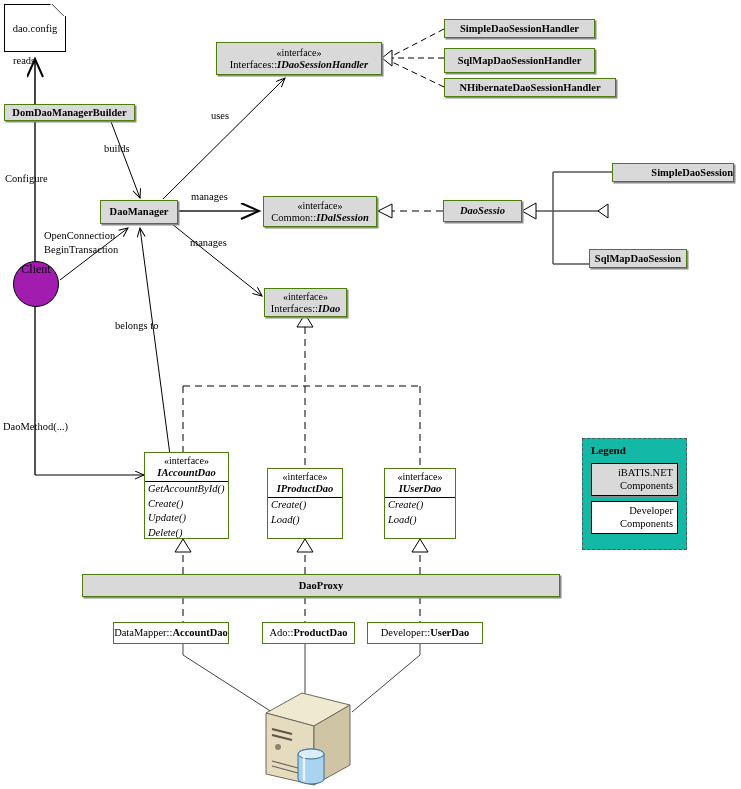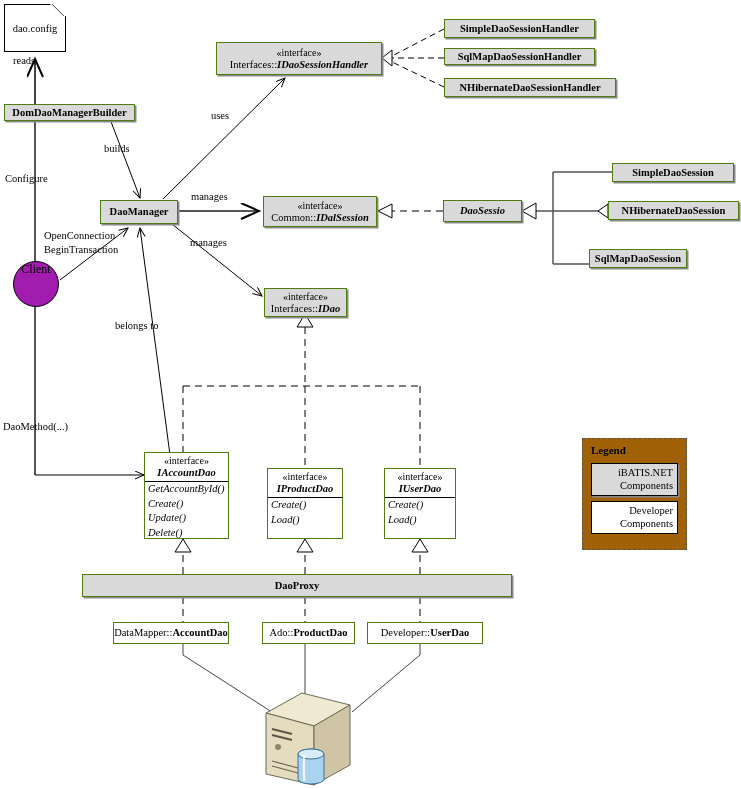--- a/index.html
+++ b/index.html
@@ -27,21 +27,21 @@
       border:1px solid #000;box-sizing:border-box;
       clip-path:polygon(0 0, 74% 0, 100% 26%, 100% 100%, 0 100%);
       display:flex;align-items:center;justify-content:center;font-size:10.5px;}
   .note .fold{position:absolute;right:0;top:0;width:26%;height:26%;}
 
   .client{position:absolute;border:1px solid #000;border-radius:50%;background:#a21caf;
      display:flex;justify-content:center;font-size:12px;z-index:3;}
 
   .elabel{position:absolute;font-size:10.5px;color:#000;white-space:nowrap;z-index:4;background:transparent;}
 
-  .legend{position:absolute;border:1px dashed #555;background:#a16207;box-sizing:border-box;z-index:3;}
+  .legend{position:absolute;border:1px dashed #555;background:#14b8a6;box-sizing:border-box;z-index:3;}
   .legend-title{font-weight:bold;font-size:11px;padding:5px 0 2px 8px;}
   .legend-item{margin:5px 8px;border:1px solid #000;box-sizing:border-box;
       font-size:10.5px;line-height:12.5px;text-align:right;padding:3px 4px;}
   .legend-item.gray{background:#d9d9d9;box-shadow:1.5px 1.5px 0 0 #8a8a8a;}
   .legend-item.white{background:#fff;}
 
   .server{position:absolute;z-index:2;}
 </style>
 </head>
 <body>
@@ -142,41 +142,38 @@
   </div>
 
   <div class="node gray ifacebox" style="left:216px;top:42px;width:166px;height:33px;">
     <div class="row stereo">«interface»</div>
     <div class="row"><span>Interfaces::</span><span class="nm">IDaoSessionHandler</span></div>
   </div>
 
   <div class="node gray bold" style="left:444px;top:19px;width:151px;height:19px;">
     <span>SimpleDaoSessionHandler</span>
   </div>
-  <div class="node gray bold" style="left:444px;top:48px;width:151px;height:17px;">
+  <div class="node gray bold" style="left:444px;top:48px;width:151px;height:25px;">
     <span>SqlMapDaoSessionHandler</span>
   </div>
   <div class="node gray bold" style="left:444px;top:78px;width:172px;height:19px;">
     <span>NHibernateDaoSessionHandler</span>
   </div>
 
   <div class="node gray ifacebox" style="left:263px;top:196px;width:114px;height:31px;">
     <div class="row stereo">«interface»</div>
     <div class="row"><span>Common::</span><span class="nm">IDalSession</span></div>
   </div>
 
   <div class="node gray nm" style="left:443px;top:200px;width:79px;height:22px;">
     <span>DaoSessio</span>
   </div>
 
-  <div class="node gray bold" style="left:612px;top:163px;width:122px;height:19px;">
+  <div class="node gray bold" style="left:612px;top:163px;width:122px;height:19px;align-items:flex-end;">
     <span>SimpleDaoSession</span>
-  </div>
-  <div class="node gray bold" style="left:608px;top:201px;width:131px;height:19px;">
-    <span>NHibernateDaoSession</span>
   </div>
   <div class="node gray bold" style="left:589px;top:249px;width:98px;height:19px;">
     <span>SqlMapDaoSession</span>
   </div>
 
   <div class="node gray ifacebox" style="left:264px;top:288px;width:83px;height:29px;">
     <div class="row stereo">«interface»</div>
     <div class="row"><span>Interfaces::</span><span class="nm">IDao</span></div>
   </div>
 
@@ -196,21 +193,21 @@
     <div class="cls-section" style="border-top:none;">Load()</div>
   </div>
 
   <div class="node white" style="left:384px;top:468px;width:72px;height:71px;justify-content:flex-start;">
     <div class="row stereo" style="margin-top:2px;">«interface»</div>
     <div class="row nm" style="margin-bottom:2px;">IUserDao</div>
     <div class="cls-section">Create()</div>
     <div class="cls-section" style="border-top:none;">Load()</div>
   </div>
 
-  <div class="node gray bold" style="left:82px;top:574px;width:430px;height:23px;text-align:center;">
+  <div class="node gray bold" style="left:82px;top:574px;width:478px;height:23px;text-align:center;">
     <span>DaoProxy</span>
   </div>
 
   <div class="node white" style="left:113px;top:622px;width:116px;height:22px;">
     <span><span>DataMapper::</span><span class="bold">AccountDao</span></span>
   </div>
   <div class="node white" style="left:262px;top:622px;width:93px;height:22px;">
     <span><span>Ado::</span><span class="bold">ProductDao</span></span>
   </div>
   <div class="node white" style="left:367px;top:622px;width:116px;height:22px;">

